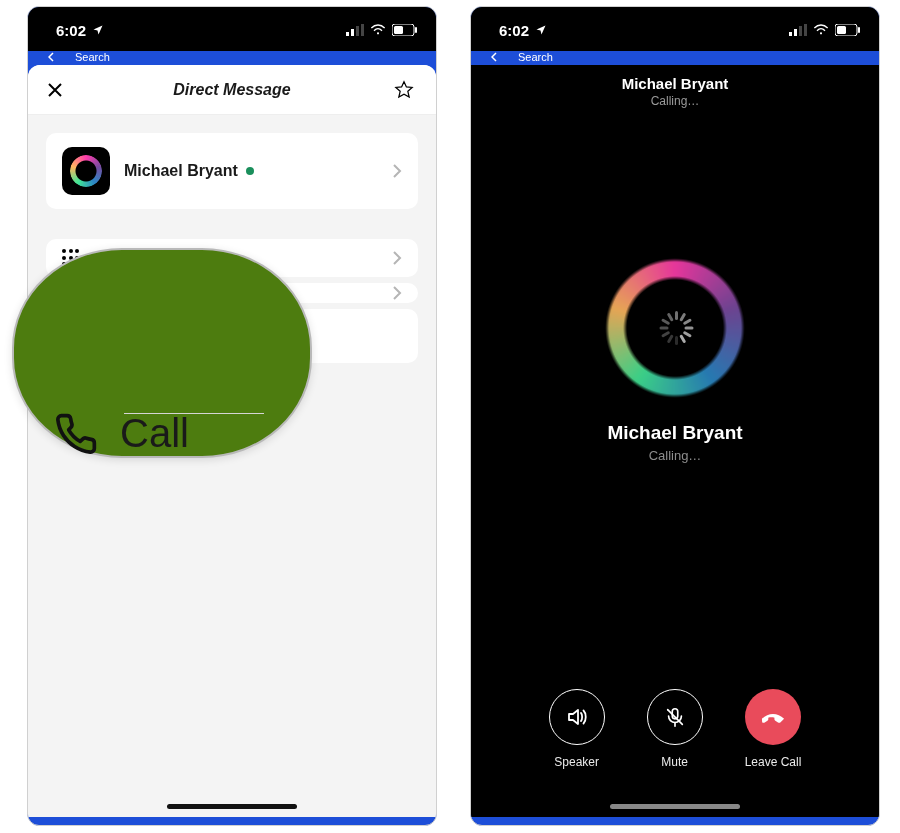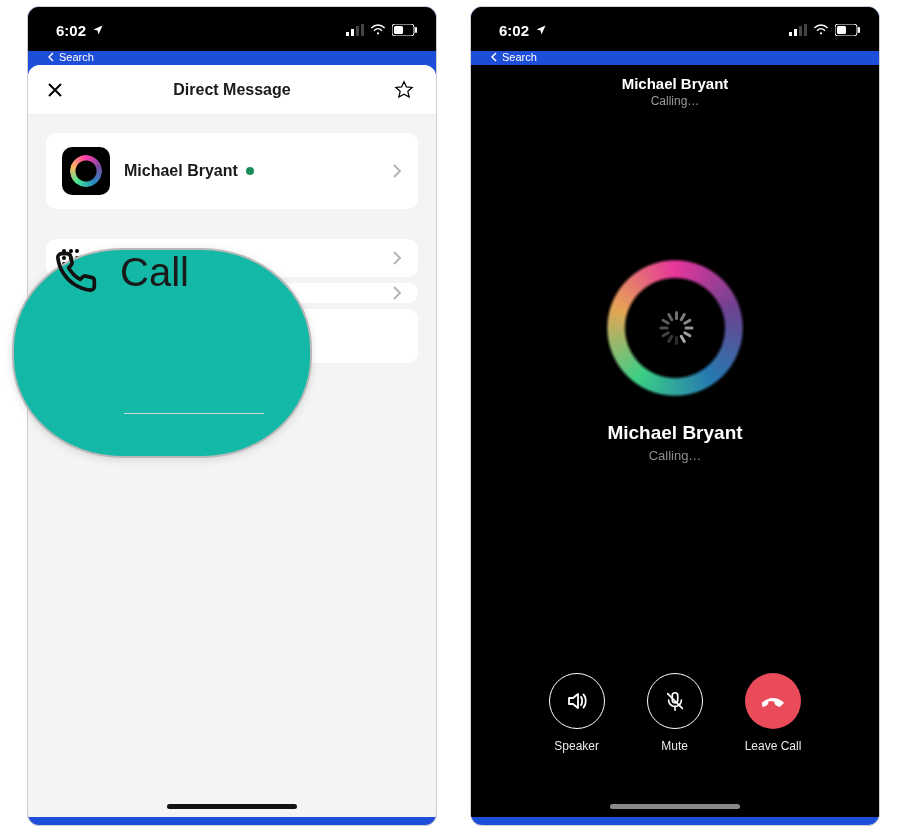--- a/index.html
+++ b/index.html
@@ -31,21 +31,21 @@
     background: #000;
   }
   .statusbar .time-group { display: flex; align-items: center; gap: 6px; }
   .statusbar .icons { display: flex; align-items: center; gap: 6px; }
 
   .back-search {
     color: #fff;
     font-size: 11px;
     font-weight: 400;
     padding: 0 0 2px 20px;
-    display: flex; align-items: center; gap: 4px;
+    display: flex; align-items: center; gap: 20px;
   }
 
   
   .left-body {
     background: #f4f4f4;
     height: calc(100% - 66px);
     border-radius: 12px 12px 0 0;
     margin-top: 0;
     display: flex;
     flex-direction: column;
@@ -53,20 +53,21 @@
   }
   .dm-header {
     height: 50px;
     display: flex;
     align-items: center;
     justify-content: space-between;
     padding: 0 18px;
     background: #fff;
     border-radius: 12px 12px 0 0;
     border-bottom: 1px solid #eee;
+    font-style: italic;
   }
   .dm-title { font-size: 16px; font-weight: 700; color: #1a1a1a; }
   .close-x { font-size: 20px; color: #000; background: none; border: none; cursor: pointer; width: 24px; }
   .star-btn { background: none; border: none; cursor: pointer; width: 24px; }
 
   .card {
     background: #fff;
     border-radius: 10px;
     margin: 18px 18px 0 18px;
     padding: 14px 16px;
@@ -104,26 +105,26 @@
   }
   .home-indicator.light { background:#888; }
 
   
   .callout {
     position: absolute;
     left: 12px;
     top: 248px;
     width: 300px;
     height: 210px;
-    background: #14b8a6;
+    background: #4d7c0f;
     border: 2px solid #b9b9b9;
     border-radius: 110px / 100px;
     box-shadow: 0 2px 8px rgba(0,0,0,0.12);
     display: flex;
-    align-items: flex-start;
+    align-items: flex-end;
     justify-content: flex-start;
     gap: 22px;
     padding: 0 40px;
     z-index: 20;
   }
   .callout .label { font-size: 40px; color:#1a1a1a; }
   .callout .rule { position:absolute; bottom:42px; left:110px; width:140px; height:1px; background:#d5d5d5;}
 
   
   .call-body {
@@ -165,21 +166,21 @@
     border-radius:2px;
     transform-origin: center 0;
   }
 
   .call-mid { text-align:center; margin-top:24px; }
   .call-mid .name { font-size:19px; font-weight:700; }
   .call-mid .status { font-size:13px; color:#8d8d8d; margin-top:4px;}
 
   .call-buttons {
     position:absolute;
-    bottom:64px;
+    bottom:48px;
     width:100%;
     display:flex;
     justify-content:center;
     gap:42px;
   }
   .cbtn { display:flex; flex-direction:column; align-items:center; gap:10px; background:none; border:none; cursor:pointer; color:#fff; }
   .cbtn .circ {
     width:56px; height:56px; border-radius:50%;
     border:1.5px solid #fff;
     display:flex; align-items:center; justify-content:center;

